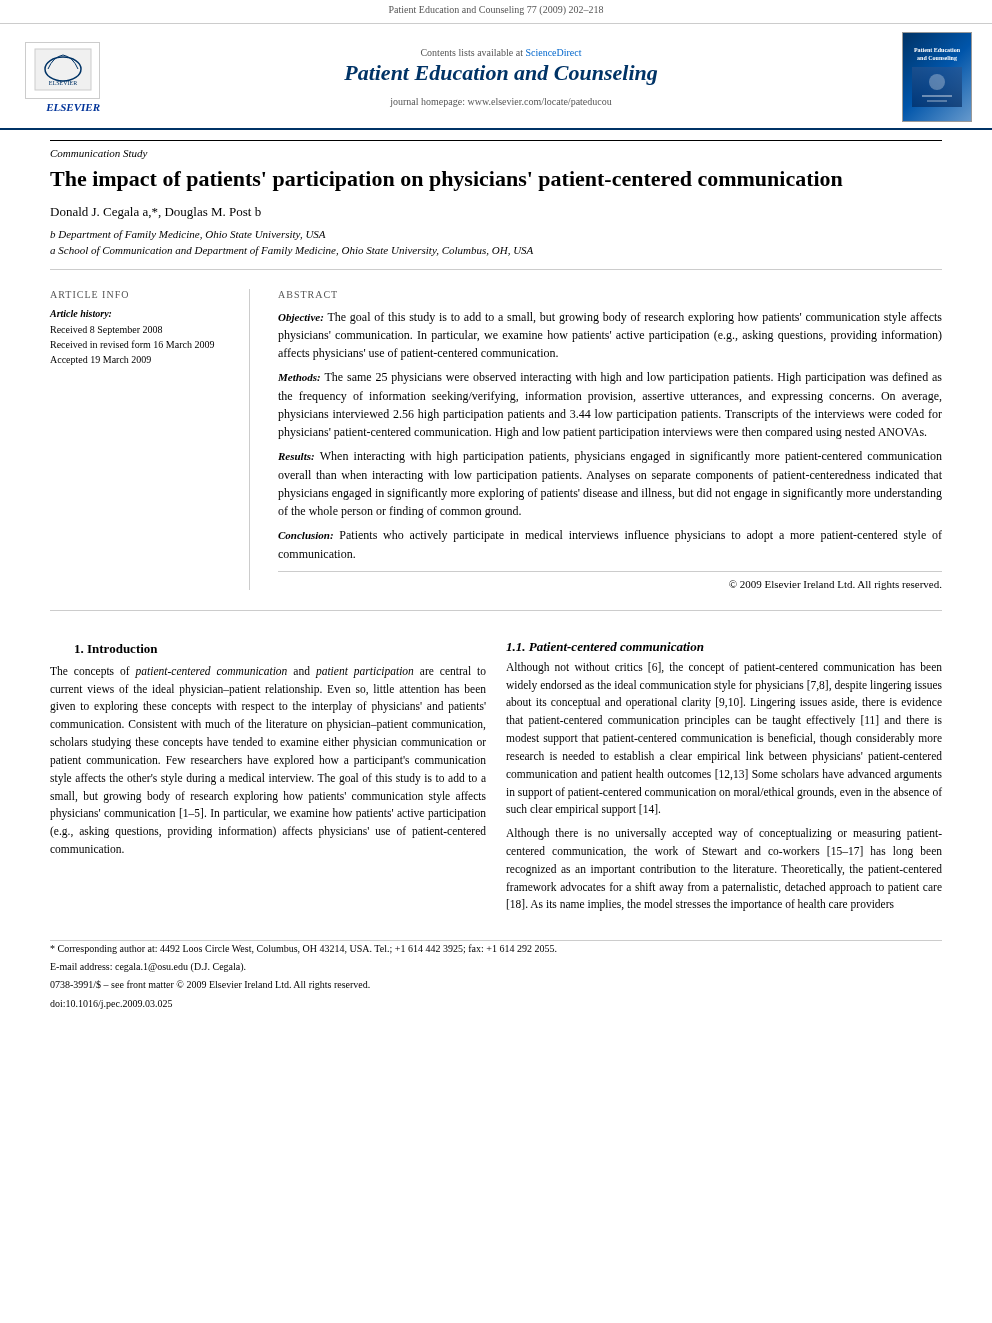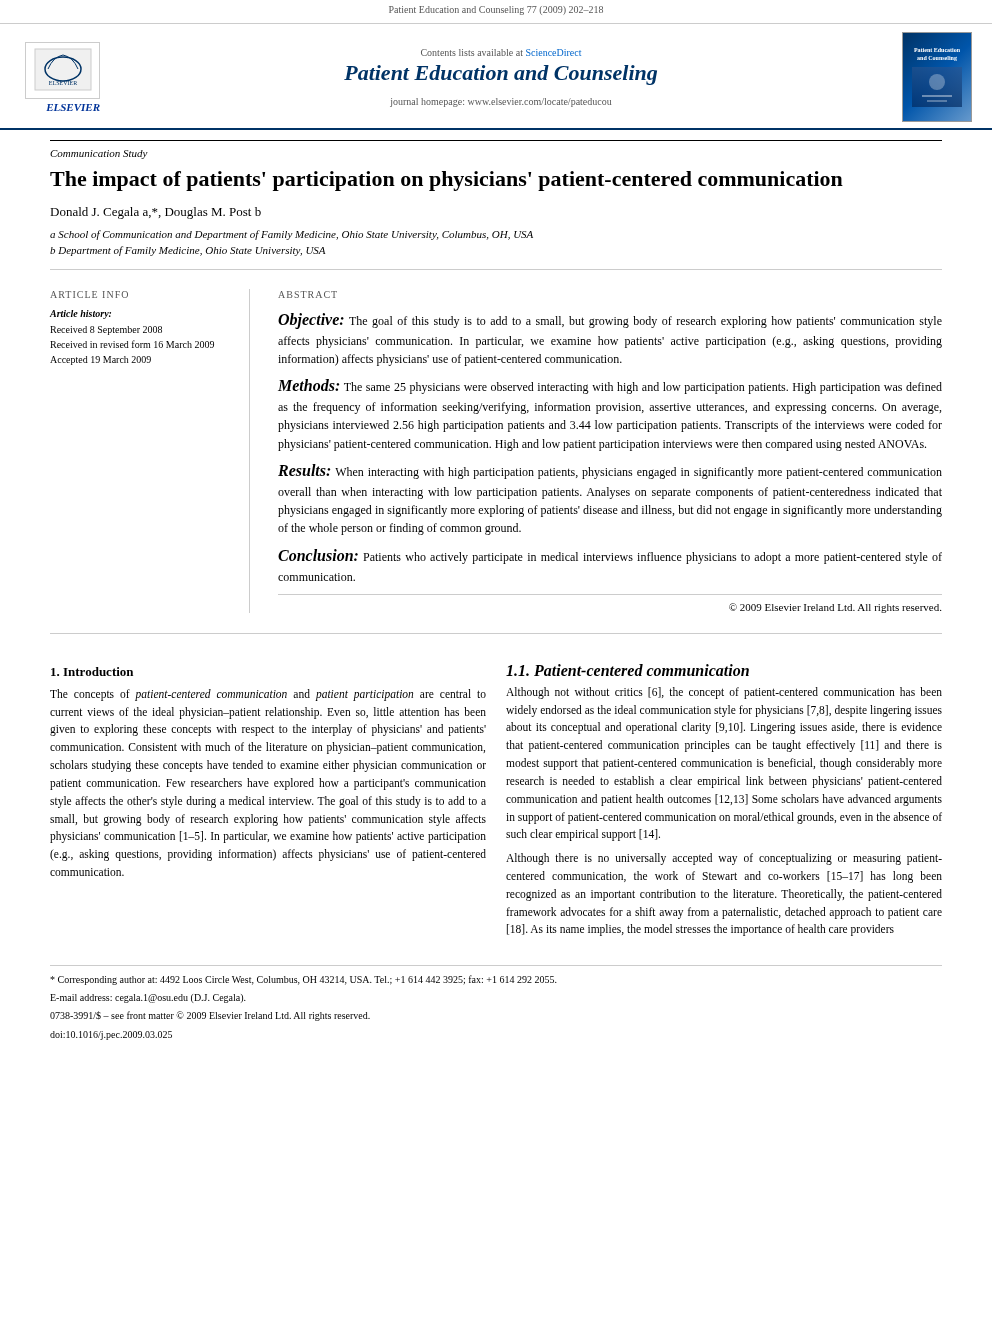--- a/index.html
+++ b/index.html
@@ -183,21 +183,21 @@
       line-height: 1.5;
     }
 
     .keywords-list {
       font-size: 10px;
       color: #000;
       line-height: 1.6;
     }
 
     .abstract-label {
-      font-size: 16px;
+      font-size: 11px;
       font-style: italic;
       font-weight: bold;
       color: #000;
     }
 
     .abstract-text {
       font-size: 12px;
       color: #000;
       line-height: 1.5;
       text-align: justify;
@@ -235,45 +235,45 @@
     .body-right {
       flex: 1;
     }
 
     .section-title {
       font-size: 13px;
       font-weight: bold;
       color: #000;
       margin-bottom: 6px;
       margin-top: 10px;
+      margin-left: 24px;
     }
 
     .subsection-title {
-      font-size: 16px;
+      font-size: 13px;
       font-style: italic;
       font-weight: bold;
       color: #000;
       margin-bottom: 4px;
       margin-top: 8px;
     }
 
     .body-text {
       font-size: 11.5px;
       color: #000;
       line-height: 1.55;
       text-align: justify;
       margin-bottom: 6px;
     }
 
     .italic { font-style: italic; }
 
     .footnote-section {
       border-top: 1px solid #ccc;
       margin-top: 20px;
-      padding-top: 6px;
       font-size: 10px;
       color: #000;
       line-height: 1.5;
     }
 
     .footnote-text {
       font-size: 10px;
       margin-bottom: 3px;
     }
 
@@ -328,22 +328,22 @@
 
 <div class="main-content">
 
   <div class="article-type">Communication Study</div>
 
   <div class="article-title">The impact of patients' participation on physicians' patient-centered communication</div>
 
   <div class="authors">Donald J. Cegala a,*, Douglas M. Post b</div>
 
   <div class="affiliations">
+    <div>b Department of Family Medicine, Ohio State University, USA</div>
     <div>a School of Communication and Department of Family Medicine, Ohio State University, Columbus, OH, USA</div>
-    <div>b Department of Family Medicine, Ohio State University, USA</div>
   </div>
 
   <hr class="horizontal-rule">
 
   <div class="two-column">
 
     <div class="left-column">
       <div class="section-header">ARTICLE INFO</div>
 
       <div class="article-info-group">

